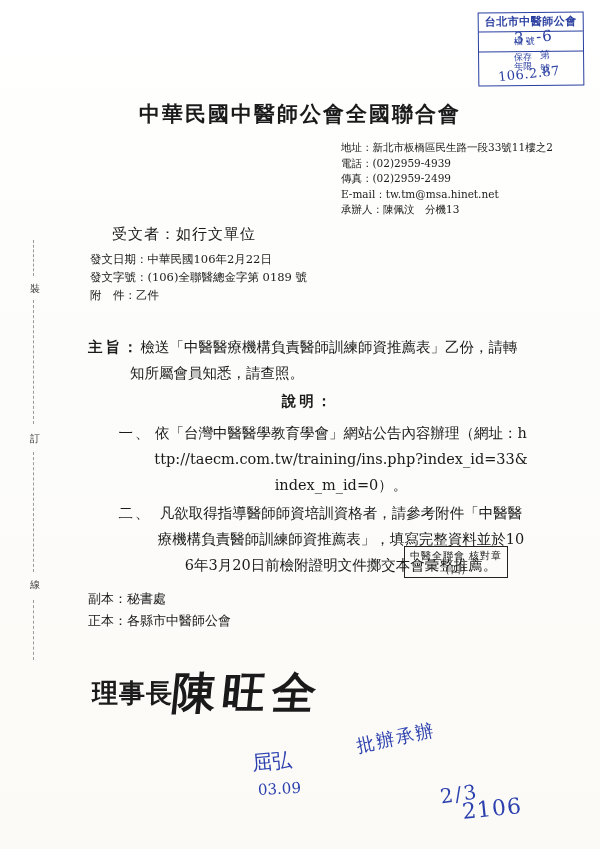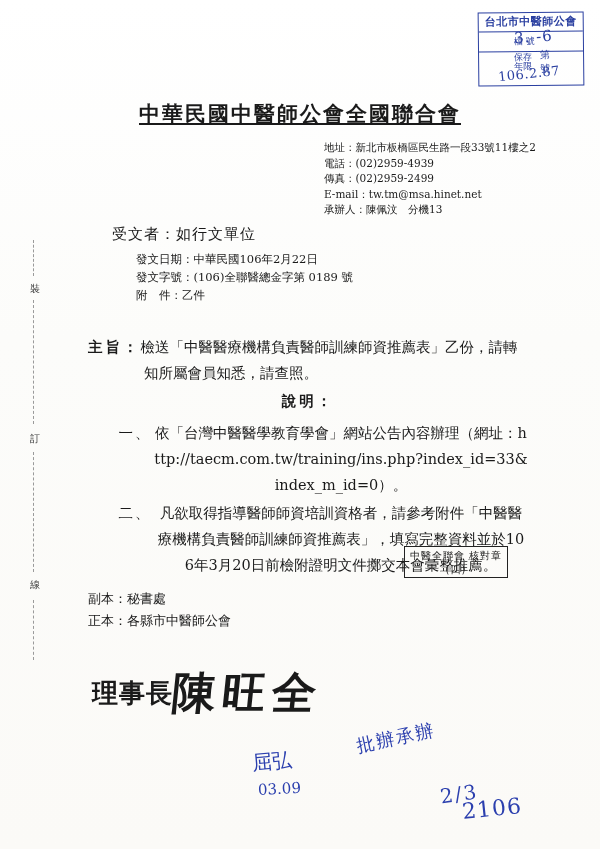--- a/index.html
+++ b/index.html
@@ -120,28 +120,27 @@
   .doc-title {
     position: absolute;
     top: 100px;
     left: 0;
     width: 600px;
     text-align: center;
     font-size: 21px;
     font-weight: bold;
     letter-spacing: 2px;
     font-family: "DejaVu Serif", serif;
-    text-decoration: underline;
   }
 
   
   .contact {
     position: absolute;
     top: 140px;
-    left: 324px;
+    left: 341px;
     font-size: 10.5px;
     line-height: 15.5px;
     font-family: "DejaVu Serif", serif;
     white-space: nowrap;
   }
   .contact div { margin: 0; }
 
   
   .recipient {
     position: absolute;
@@ -153,21 +152,21 @@
   }
 
   
   .meta {
     position: absolute;
     top: 250px;
     left: 90px;
     font-size: 11.5px;
     line-height: 18px;
   }
-  .meta .row { white-space: nowrap; margin-left: 46px; }
+  .meta .row { white-space: nowrap; }
 
   
   .sec {
     position: absolute;
     left: 88px;
     width: 440px;
     font-size: 14.5px;
     line-height: 26px;
   }
   .sec-label {
@@ -175,21 +174,21 @@
     letter-spacing: 3px;
   }
   .subject {
     top: 334px;
   }
   .subject .body {
     display: inline;
   }
   .subject .line2 {
     display: block;
-    margin-left: 56px;
+    margin-left: 42px;
   }
 
   .explain {
     top: 388px;
     text-align: center;
   }
   .explain .items {
     margin-top: 6px;
   }
   .explain .item {

